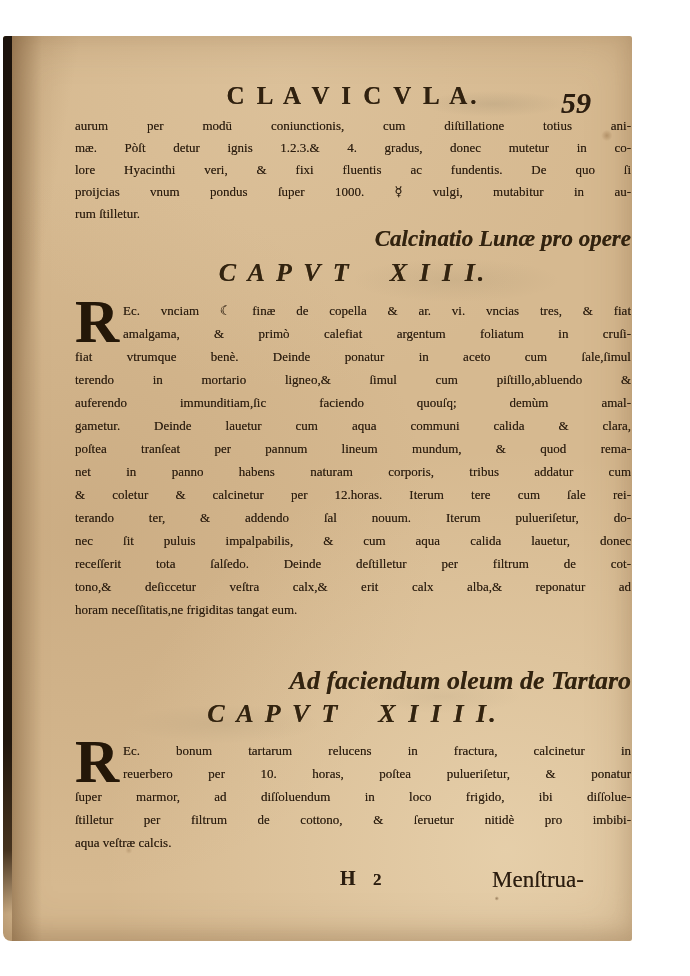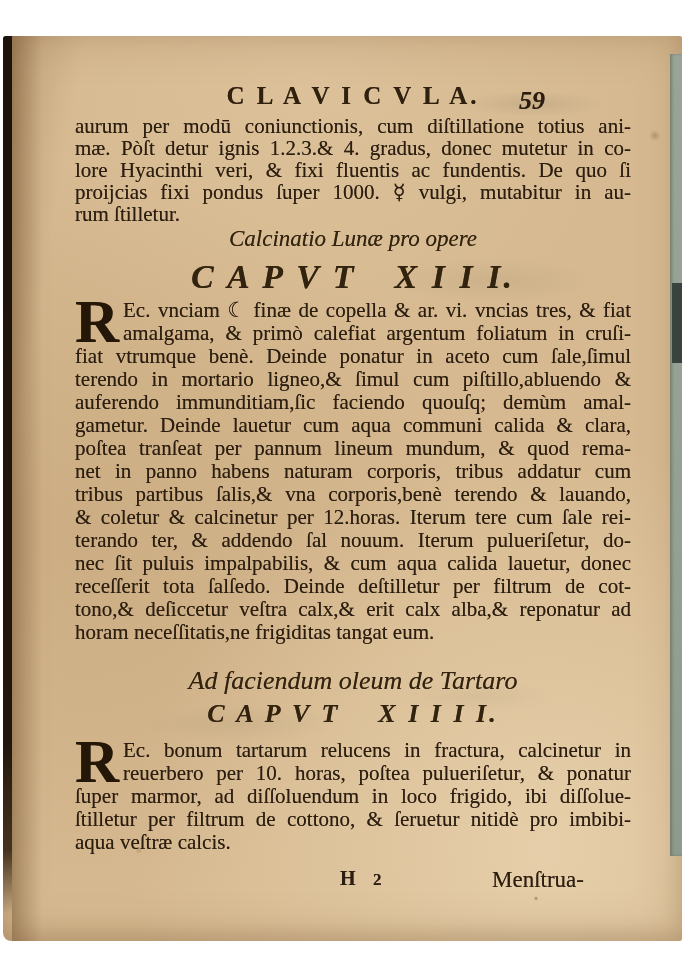--- a/index.html
+++ b/index.html
@@ -2,21 +2,21 @@
 <html><head>
 <meta charset="utf-8">
 <style>
   html,body{margin:0;padding:0;}
   body{
     width:690px;height:976px;position:relative;background:#ffffff;overflow:hidden;
     font-family:"Liberation Serif","DejaVu Serif",serif;
   }
   
   .scan{
-    position:absolute;left:3px;top:36px;width:679px;height:905px;
+    position:absolute;left:3px;top:36px;width:629px;height:905px;
     background:
       radial-gradient(circle at 80% 90%, rgba(242,224,190,.55), rgba(242,224,190,0) 42%),
       radial-gradient(circle at 45% 4%, rgba(228,204,168,.40), rgba(228,204,168,0) 34%),
       radial-gradient(circle at 12% 55%, rgba(148,108,66,.16), rgba(148,108,66,0) 48%),
       linear-gradient(100deg, rgba(128,92,54,.30), rgba(128,92,54,0) 10%),
       #d6b990;
     box-shadow: inset 0 0 46px rgba(118,84,48,.28), inset 0 -8px 18px rgba(118,84,48,.18);
     border-radius:3px 2px 2px 8px;
     overflow:hidden;
   }
@@ -52,37 +52,37 @@
   }
   
   .content{position:absolute;inset:0;color:#2b1d0f;}
   .content *{text-shadow:0 0 .6px rgba(43,29,15,.6);}
   .block{position:absolute;left:72px;width:556px;}
   .running-title{
     top:46px;text-align:center;padding-right:74px;
     font-size:25px;letter-spacing:3px;font-weight:bold;color:#30210f;
   }
   .page-number{
-    position:absolute;left:516px;top:50px;font-style:italic;font-size:26px;font-weight:bold;
+    position:absolute;left:558px;top:50px;font-style:italic;font-size:30px;font-weight:bold;
   }
-  .line{height:22px;font-size:21px;line-height:22px;text-align:justify;text-align-last:justify;}
+  .line{height:22px;font-size:13px;line-height:22px;text-align:justify;text-align-last:justify;}
   .p2 .line,.p3 .line{height:23px;line-height:23px;}
   .lines .line:last-child{text-align-last:left;}
   .p1{top:79px;}
   .p2{top:263px;}
   .p3{top:703px;}
   .dropcap{
     float:left;width:44px;height:46px;margin-right:4px;
     font-size:61px;line-height:46px;font-weight:bold;color:#241708;
   }
-  .subtitle{font-style:italic;text-align:center;font-weight:normal;color:#32230f;}
+  .subtitle{font-style:italic;text-align:right;font-weight:bold;color:#32230f;}
   .subtitle-1{top:190px;font-size:23px;padding-right:44px;}
   .subtitle-2{top:630px;font-size:26px;padding-right:106px;}
   .caput{font-style:italic;text-align:center;letter-spacing:3px;font-weight:bold;color:#32230f;}
-  .caput-1{top:222px;font-size:34px;}
+  .caput-1{top:222px;font-size:26px;}
   .caput-2{top:663px;font-size:26px;}
   .caput .num{margin-left:38px;}
   .sig{position:absolute;left:337px;top:831px;font-size:20px;font-weight:bold;}
   .sig-num{position:absolute;left:370px;top:834px;font-size:17px;font-weight:bold;}
   .catchword{position:absolute;left:489px;top:831px;font-size:23px;}
 </style>
 </head>
 <body>
 
 <div class="scan">
@@ -96,42 +96,41 @@
   <div class="content">
 
     <div class="block running-title">C L A V I C V L A.</div>
     <div class="page-number">59</div>
 
     <div class="block p1">
       <div class="lines">
           <div class="line">aurum per modū coniunctionis, cum diſtillatione totius ani-</div>
           <div class="line">mæ. Pòſt detur ignis 1.2.3.&amp; 4. gradus, donec mutetur in co-</div>
           <div class="line">lore Hyacinthi veri, &amp; fixi fluentis ac fundentis. De quo ſi</div>
-          <div class="line">proijcias fixi pondus ſuper 1000. ☿ vulgi, mutabitur in au-</div>
+          <div class="line">proijcias vnum pondus ſuper 1000. ☿ vulgi, mutabitur in au-</div>
           <div class="line">rum ſtilletur.</div>
         </div>
     </div>
 
     <div class="block subtitle subtitle-1">Calcinatio Lunæ pro opere</div>
     <div class="block caput caput-1">
       <span>C A P V T</span><span class="num">X I I I.</span>
     </div>
 
     <div class="block p2">
       <span class="dropcap">R</span>
       <div class="lines">
           <div class="line">Ec. vnciam ☾ finæ de copella &amp; ar. vi. vncias tres, &amp; fiat</div>
           <div class="line">amalgama, &amp; primò calefiat argentum foliatum in cruſi-</div>
           <div class="line">fiat vtrumque benè. Deinde ponatur in aceto cum ſale,ſimul</div>
           <div class="line">terendo in mortario ligneo,&amp; ſimul cum piſtillo,abluendo &amp;</div>
           <div class="line">auferendo immunditiam,ſic faciendo quouſq; demùm amal-</div>
           <div class="line">gametur. Deinde lauetur cum aqua communi calida &amp; clara,</div>
           <div class="line">poſtea tranſeat per pannum lineum mundum, &amp; quod rema-</div>
           <div class="line">net in panno habens naturam corporis, tribus addatur cum</div>
-          <div class="line">tribus partibus ſalis,&amp; vna corporis,benè terendo &amp; lauando,</div>
           <div class="line">&amp; coletur &amp; calcinetur per 12.horas. Iterum tere cum ſale rei-</div>
           <div class="line">terando ter, &amp; addendo ſal nouum. Iterum pulueriſetur, do-</div>
           <div class="line">nec ſit puluis impalpabilis, &amp; cum aqua calida lauetur, donec</div>
           <div class="line">receſſerit tota ſalſedo. Deinde deſtilletur per filtrum de cot-</div>
           <div class="line">tono,&amp; deſiccetur veſtra calx,&amp; erit calx alba,&amp; reponatur ad</div>
           <div class="line">horam neceſſitatis,ne frigiditas tangat eum.</div>
         </div>
     </div>
 
     <div class="block subtitle subtitle-2">Ad faciendum oleum de Tartaro</div>

